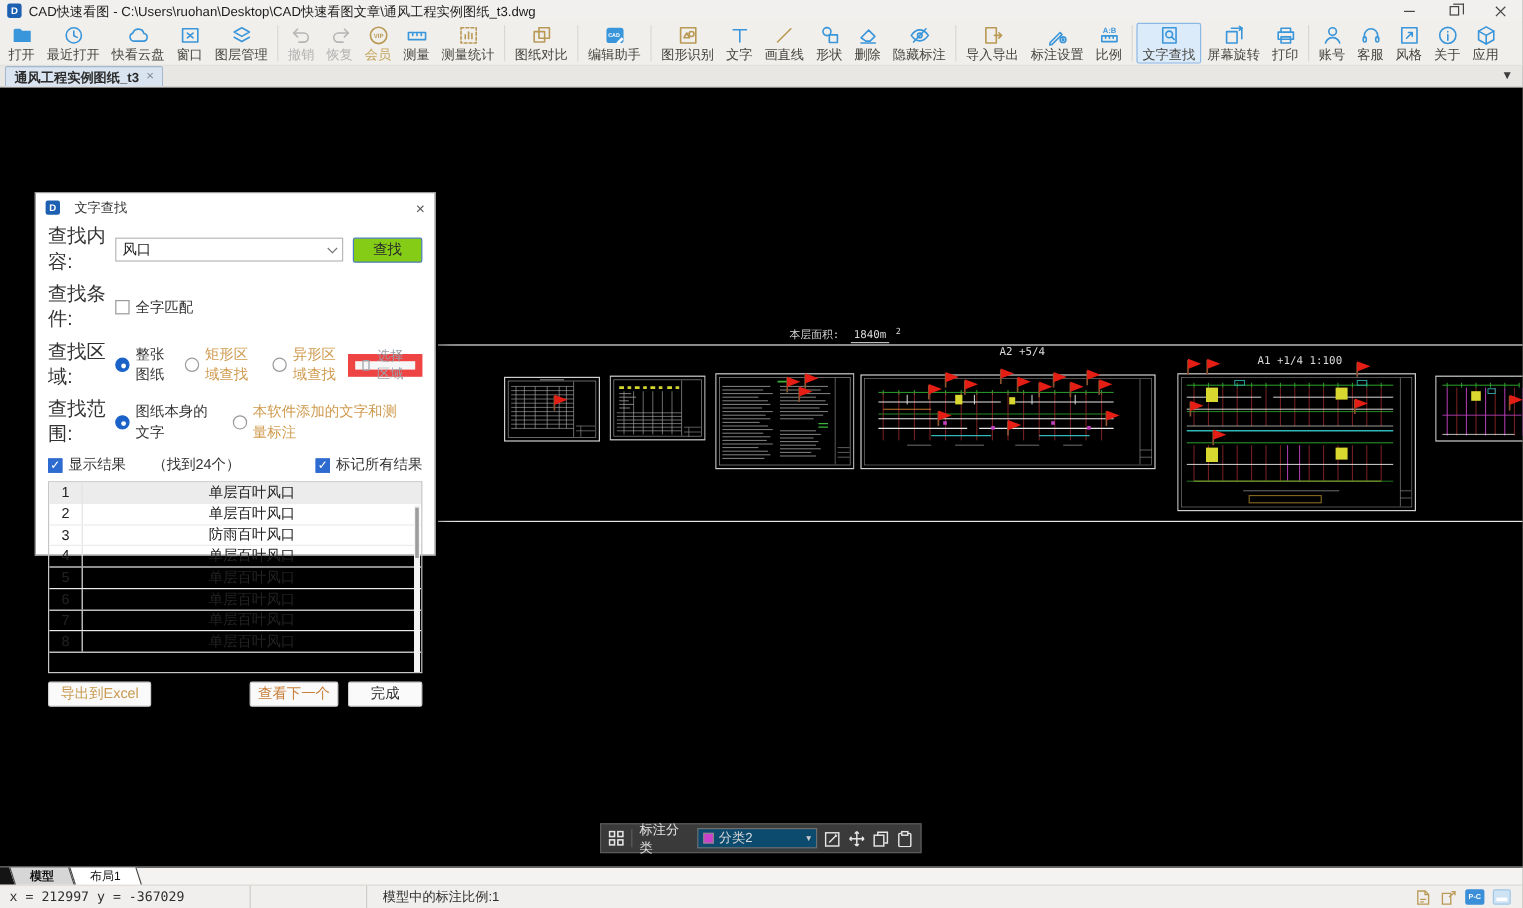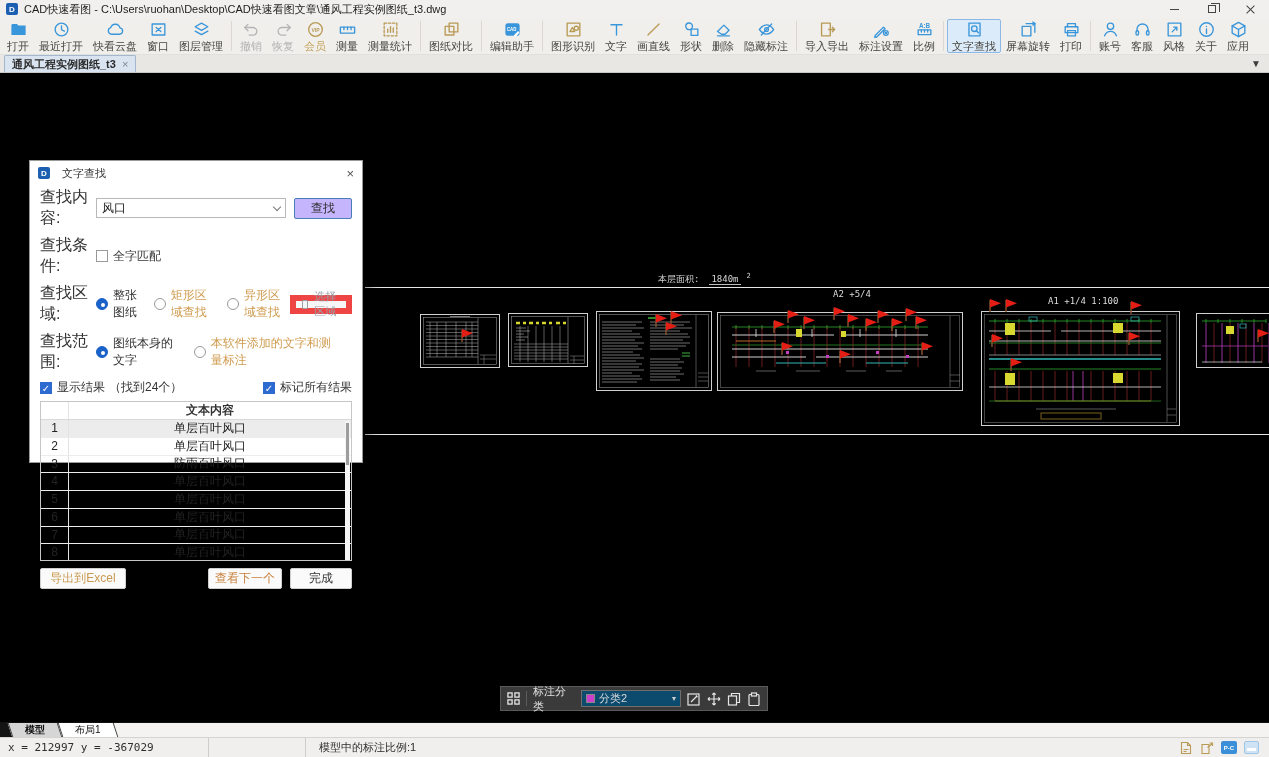--- a/index.html
+++ b/index.html
@@ -69,21 +69,21 @@
     box-shadow:4px 6px 14px rgba(0,0,0,0.55); z-index:50; }
   #dlg-title { height:24px; display:flex; align-items:center; padding:0 8px; gap:6px; }
   #dlg-title .dlg-cap { font-size:11px; color:#333; flex:1; }
   #dlg-title .dlg-close { color:#555; font-size:13px; }
   #dlg-body { padding:2px 10px 0 10px; }
   .frow { display:flex; align-items:center; margin-bottom:6px; }
   .flabel { width:56px; font-size:16px; color:#333; flex:0 0 56px; }
   #find-combo { flex:1; height:20px; border:1px solid #b8b8b8; background:#fff; display:flex; align-items:center; padding:0 5px; margin-right:8px; }
   #find-combo .combo-val { flex:1; font-size:12px; color:#222; }
   .chev { width:6px; height:6px; border-right:1px solid #777; border-bottom:1px solid #777; transform:rotate(45deg); margin-top:-3px; }
-  #find-btn { width:58px; height:21px; border:1px solid #4a7eb8; border-radius:2px; background:#c4b5fd; font-size:12px; color:#2b2b2b;
+  #find-btn { width:58px; height:21px; border:1px solid #4a7eb8; border-radius:2px; background:#84cc16; font-size:12px; color:#2b2b2b;
     display:flex; align-items:center; justify-content:center; }
   .cbx { width:12px; height:12px; border:1px solid #9a9a9a; background:#fff; margin-right:5px; flex:0 0 12px; }
   .cbx.checked { background:#2e6bd0; border-color:#2e6bd0; color:#fff; font-size:10px; line-height:12px; text-align:center; }
   .radio { width:12px; height:12px; border-radius:50%; border:1px solid #9a9a9a; background:#fff; margin-right:5px; flex:0 0 12px; position:relative; }
   .radio.sel { border-color:#1a62c8; background:#1a62c8; }
   .radio.sel:after { content:""; position:absolute; left:4px; top:4px; width:4px; height:4px; border-radius:50%; background:#fff; }
   .opt-label { font-size:12px; color:#333; margin-right:10px; }
   .opt-orange { color:#cf9b4e; }
   #select-area-btn { margin-left:auto; height:19px; border:6px solid #ef4444; background:#f6f6f6; color:#9aa0a8; font-size:11px;
     display:flex; align-items:center; padding:0 6px; gap:6px; }
@@ -648,30 +648,26 @@
       <div class="frow">
         <span class="flabel">查找范围:</span>
         <span class="radio sel"></span>
         <span class="opt-label">图纸本身的文字</span>
         <span class="radio"></span>
         <span class="opt-label opt-orange">本软件添加的文字和测量标注</span>
       </div>
       <div class="results-row">
         <span class="cbx checked">✓</span>
         <span class="rtext">显示结果</span>
-        <span class="rtext" style="margin-left:4px">（找到24个）</span>
+        <span class="rtext" style="margin-left:22px">（找到24个）</span>
         <span class="spacer"></span>
         <span class="cbx checked">✓</span>
         <span class="rtext">标记所有结果</span>
       </div>
       <div id="result-table">
-        <div class="thead">
-          <div class="hnum"></div>
-          <div class="htext">文本内容</div>
-        </div>
         <div id="tbody">
             <div class="trow sel">
           <div class="tnum">1</div>
           <div class="ttext">单层百叶风口</div>
         </div>
             <div class="trow">
           <div class="tnum">2</div>
           <div class="ttext">单层百叶风口</div>
         </div>
             <div class="trow">

